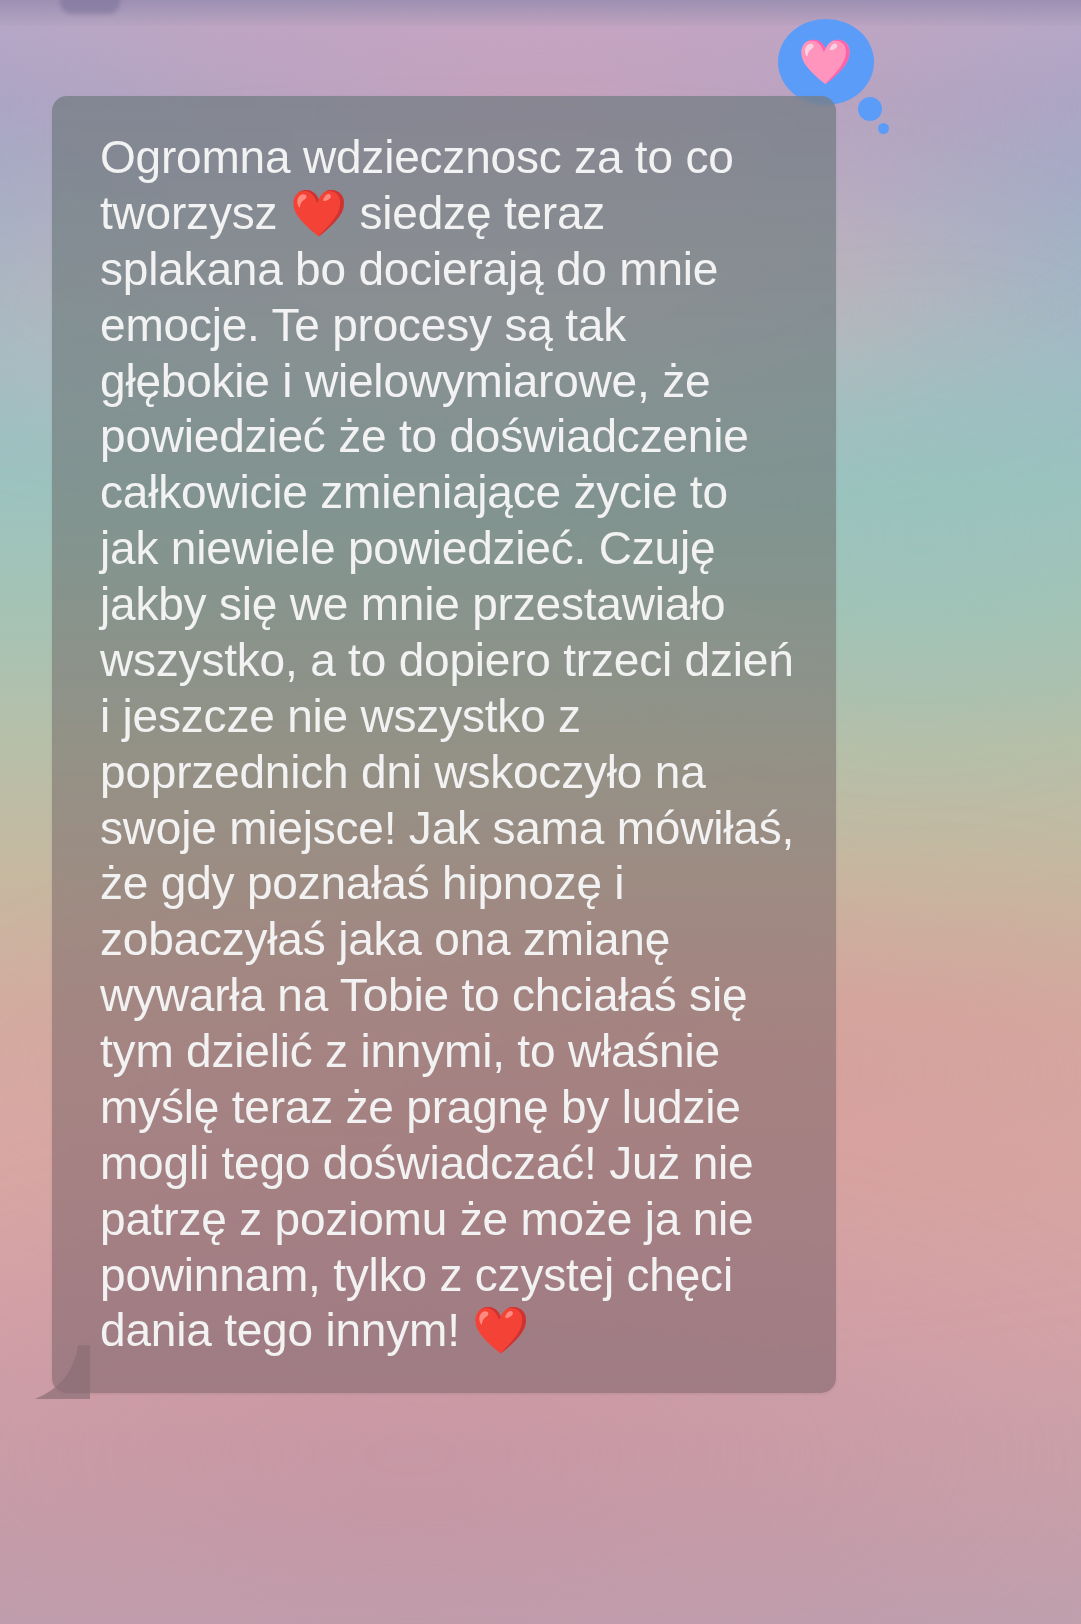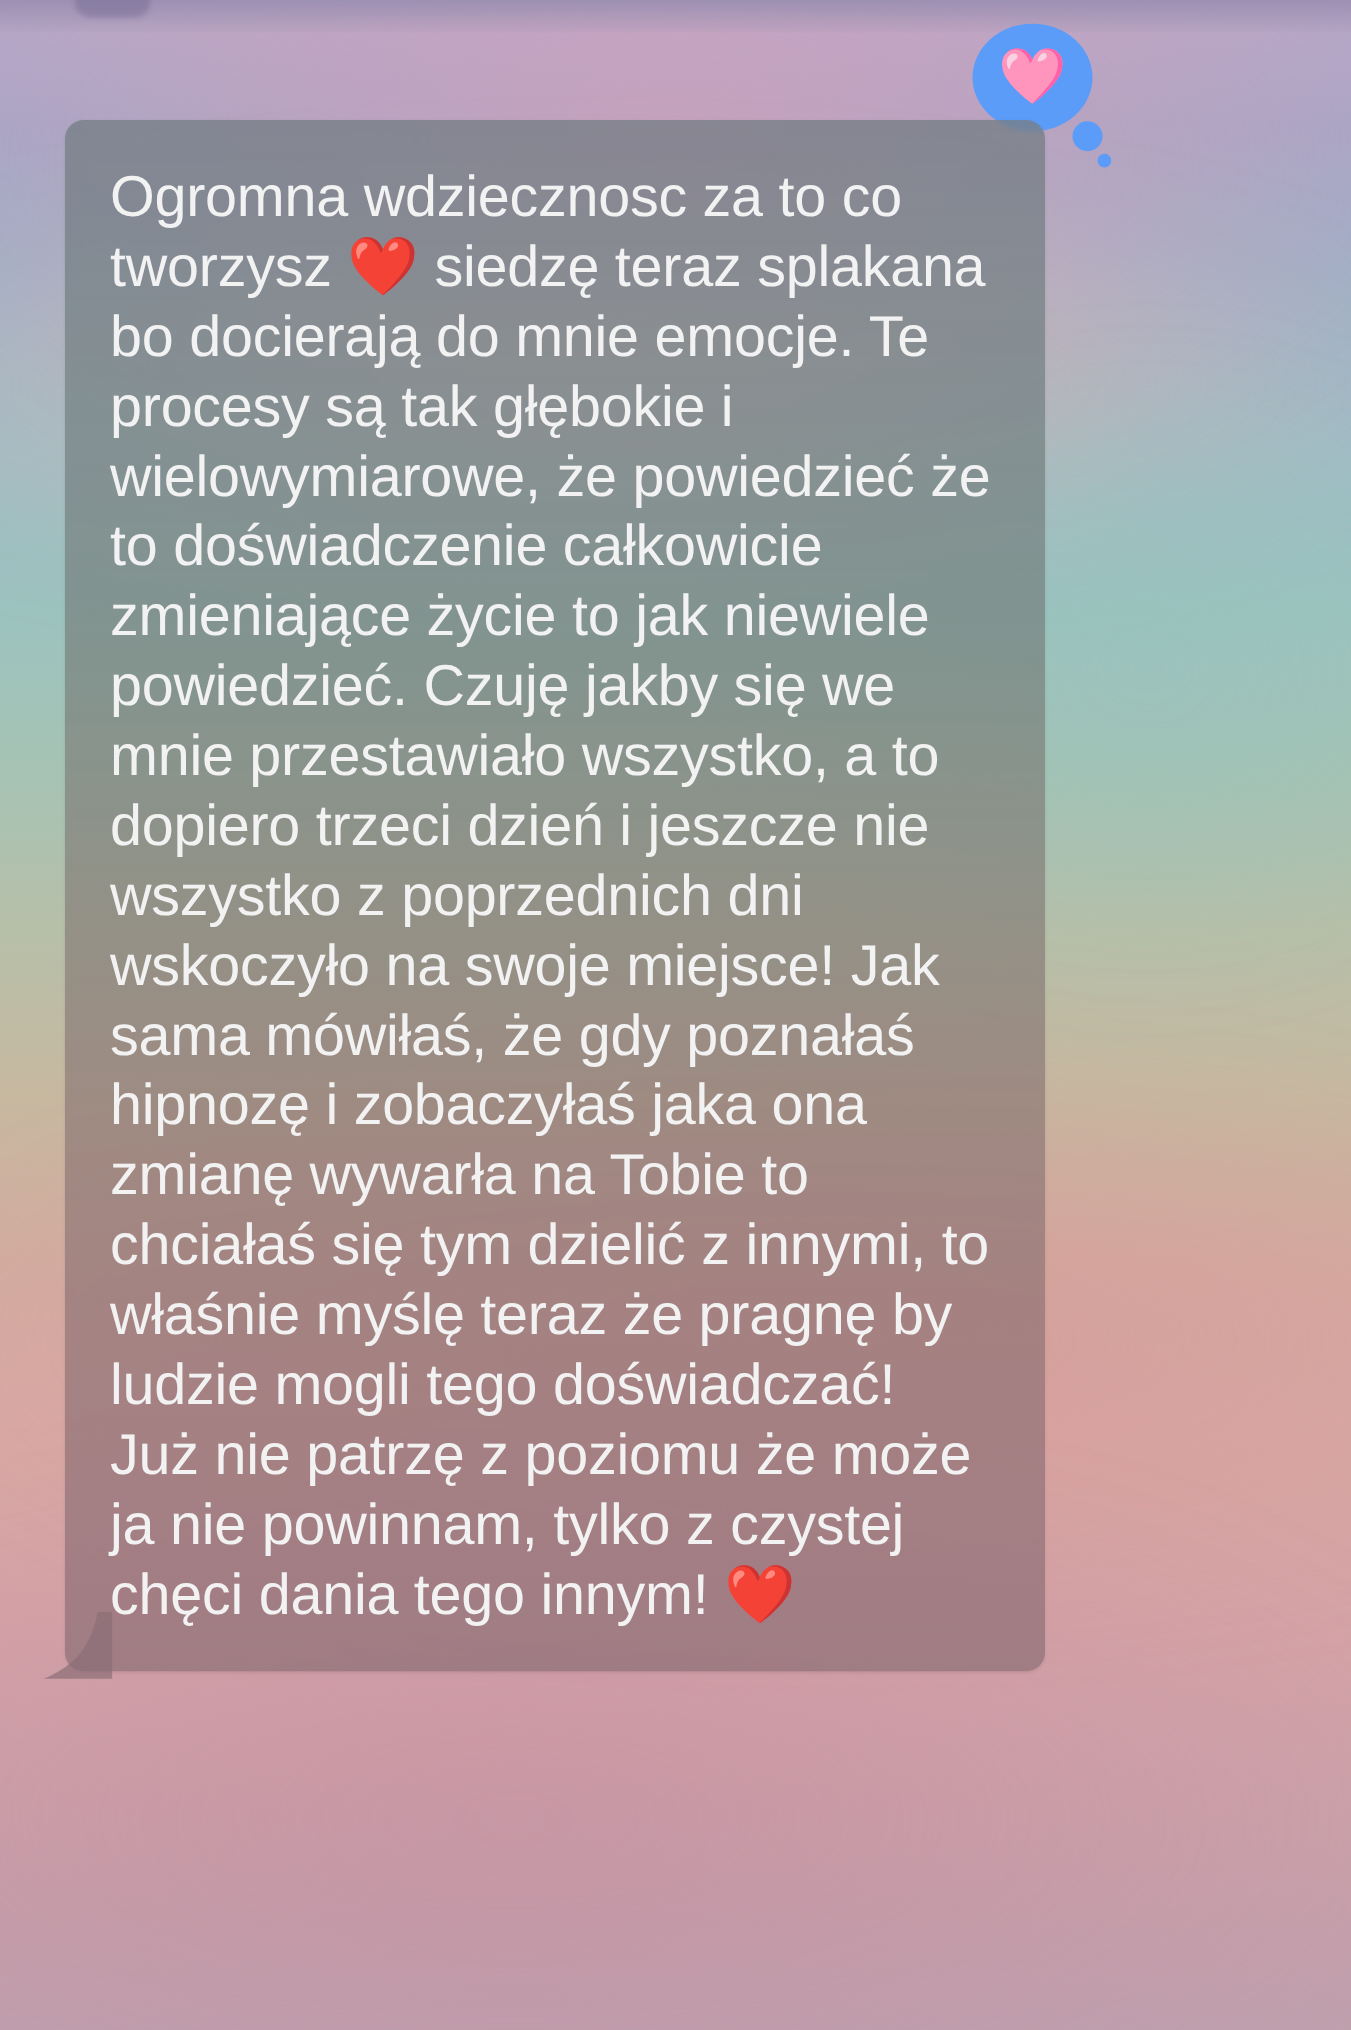--- a/index.html
+++ b/index.html
@@ -150,21 +150,21 @@
   
   .bubble-wrap {
     position: absolute;
     left: 52px;
     top: 96px;
     width: 784px;
   }
   .bubble {
     position: relative;
     border-radius: 15px;
-    padding: 34px 40px 34px 36px;
+    padding: 34px 40px 34px 48px;
     background: linear-gradient(
       180deg,
       rgba(118,126,134,0.78) 0%,
       rgba(116,130,132,0.74) 18%,
       rgba(120,130,126,0.72) 34%,
       rgba(132,126,120,0.70) 50%,
       rgba(142,120,118,0.70) 66%,
       rgba(144,114,118,0.70) 82%,
       rgba(140,110,118,0.70) 100%
     );

